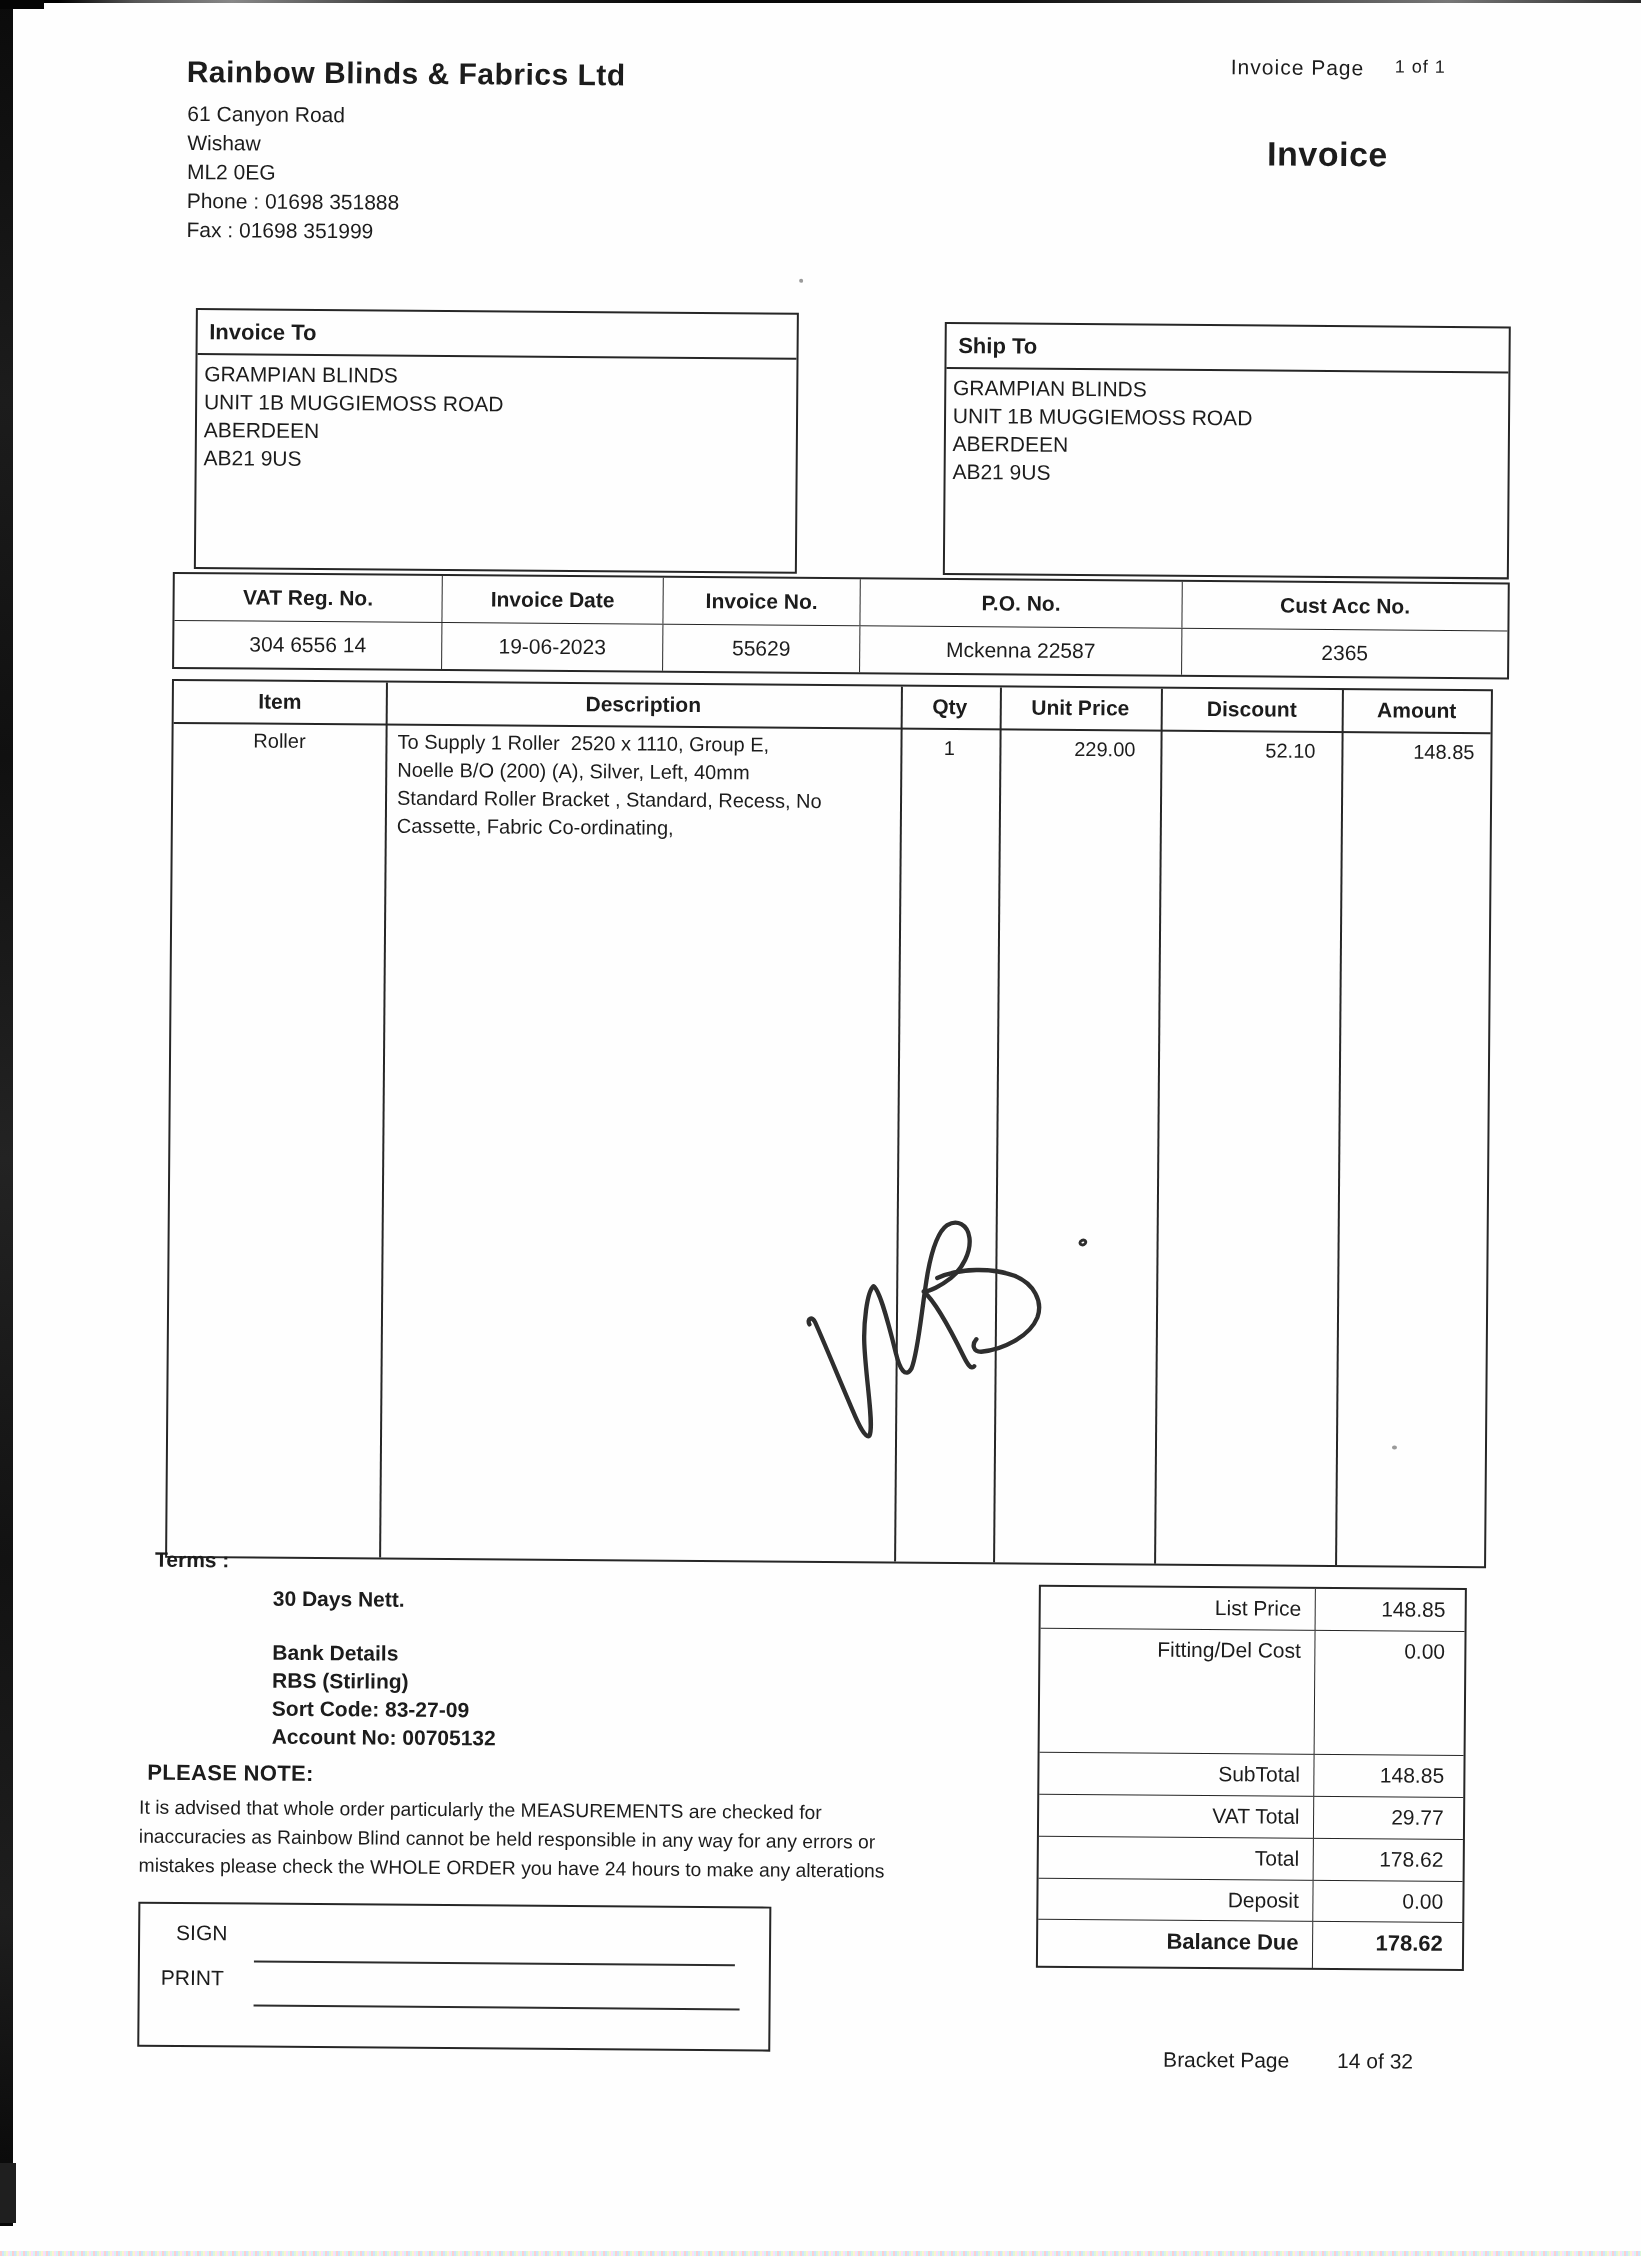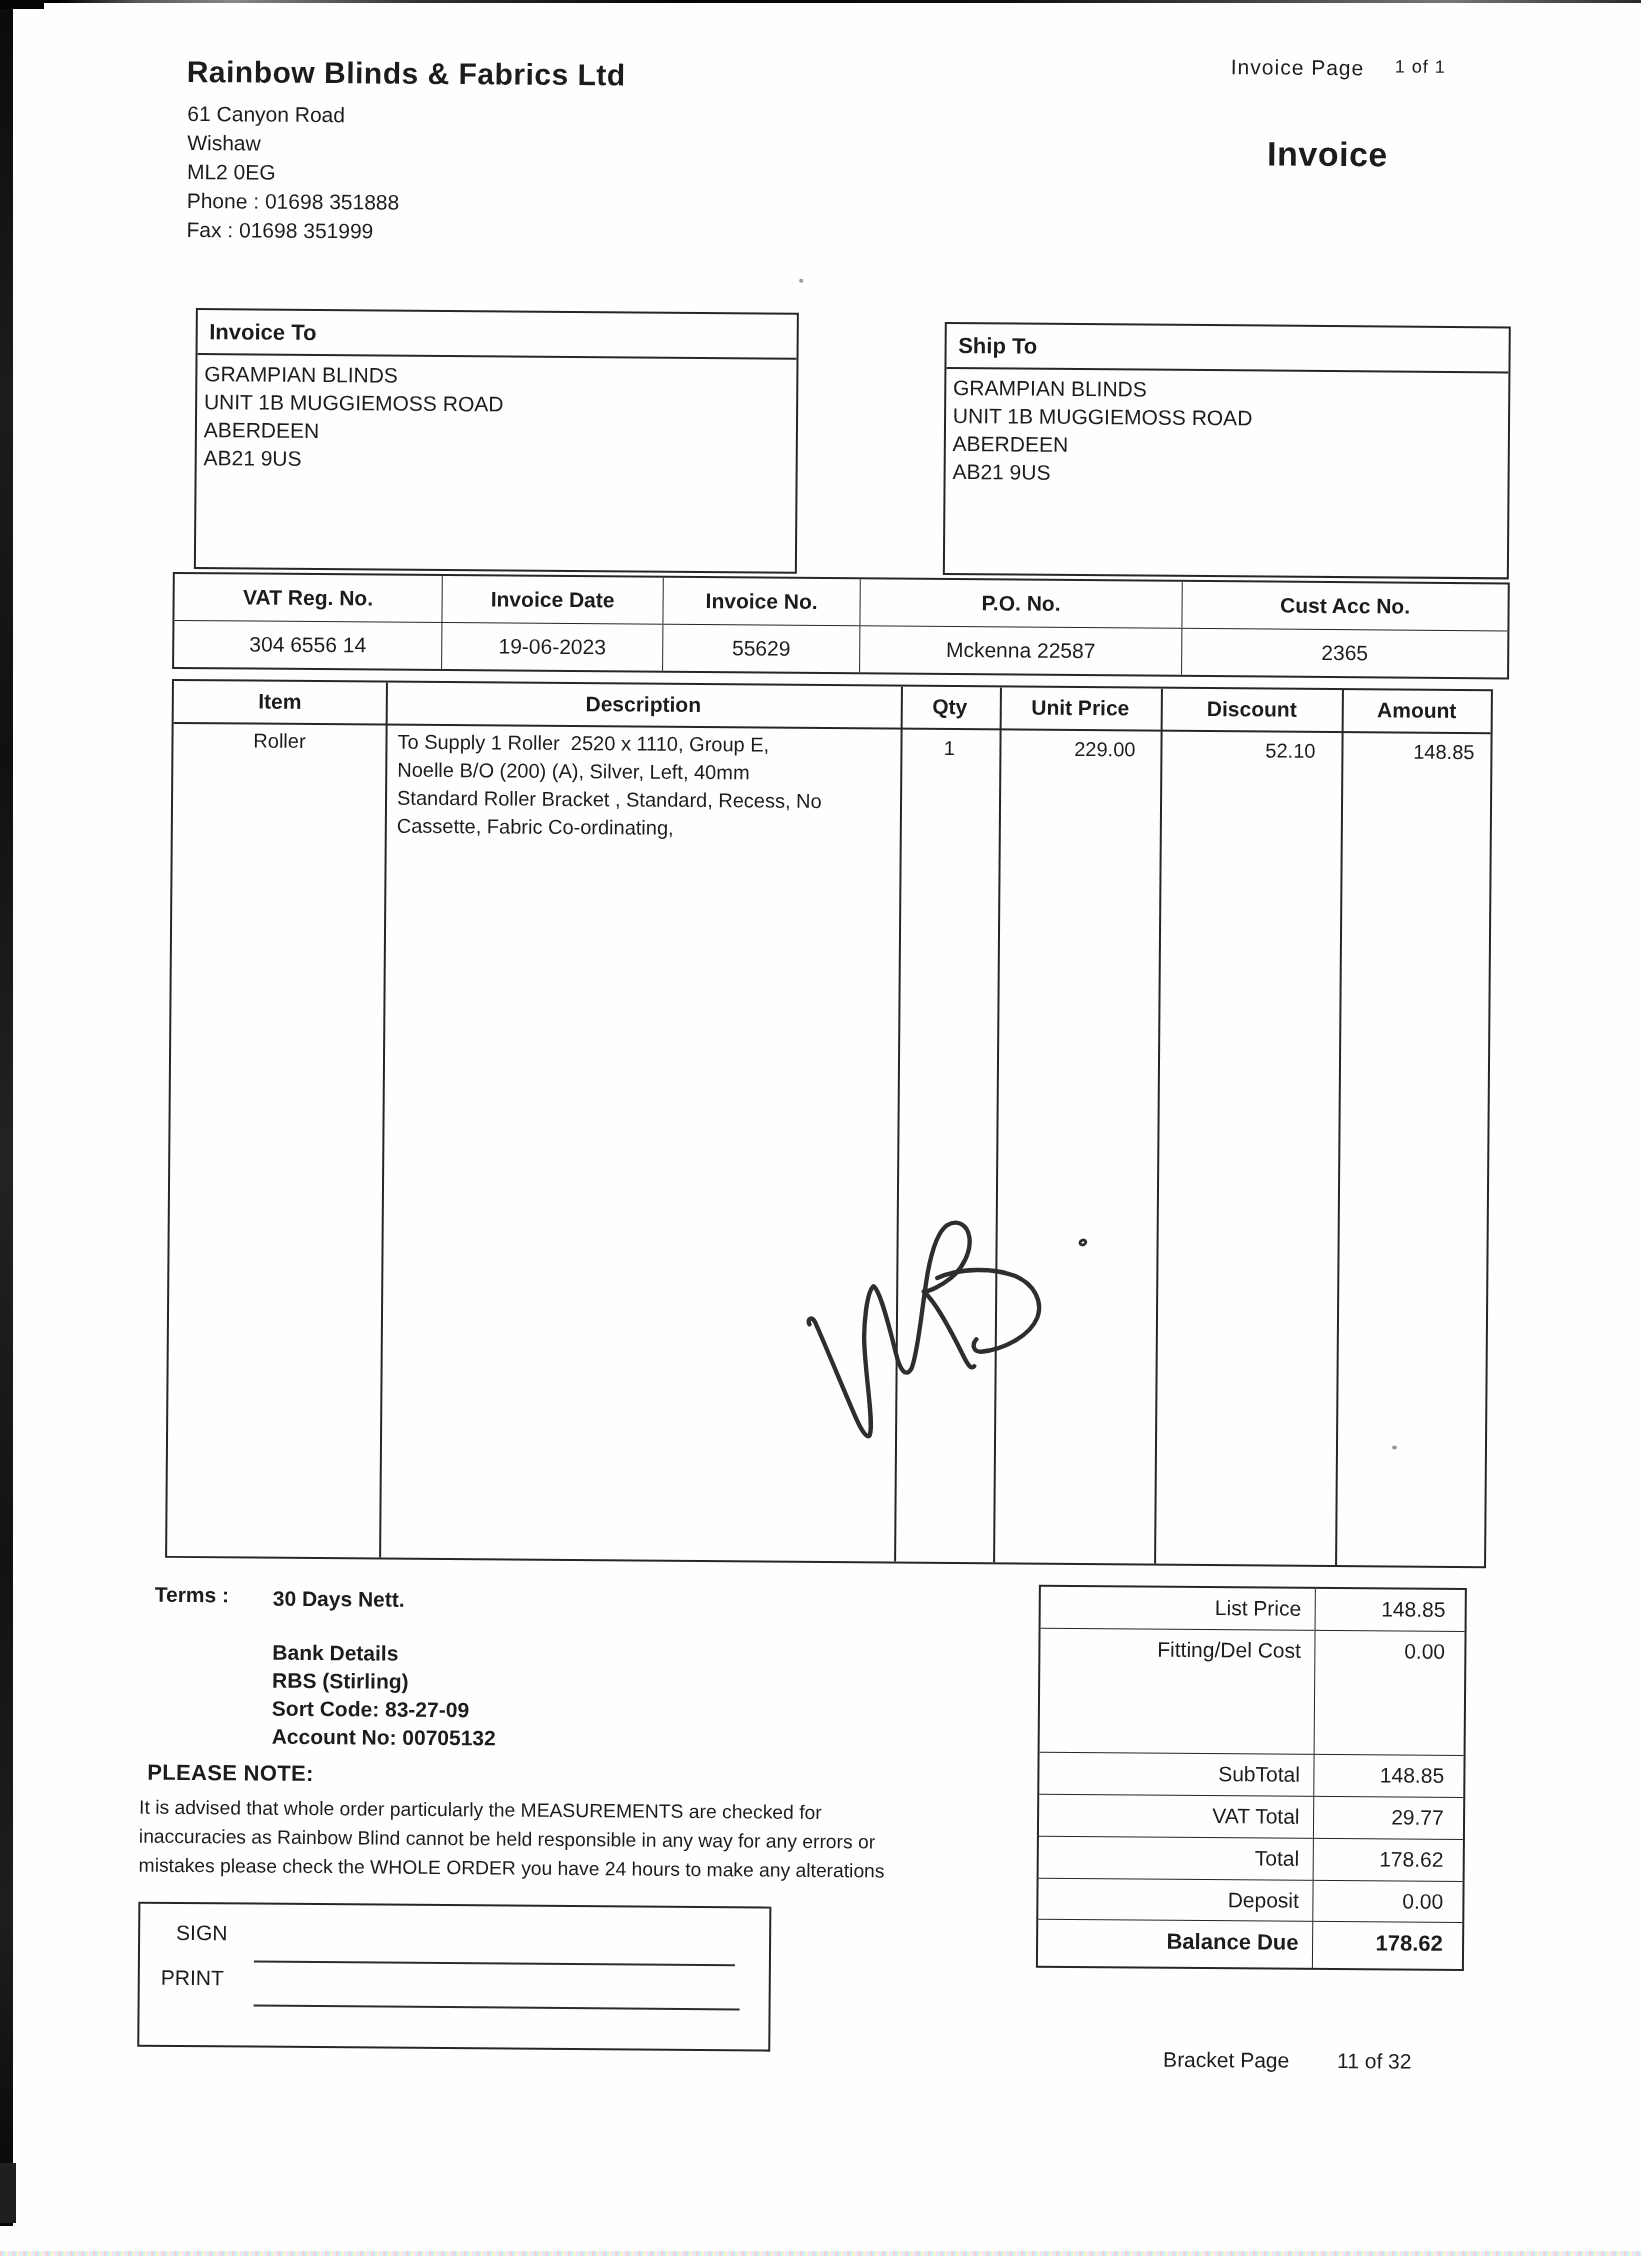--- a/index.html
+++ b/index.html
@@ -52,21 +52,21 @@
   .cell{position:absolute;font-size:20px;}
   .desc-line{white-space:pre;line-height:28px;}
   
   .totals{left:1043px;top:1583px;width:428px;border:2.9px solid #262626;box-sizing:border-box;display:flex;flex-direction:column;}
   .t-row{display:flex;border-bottom:1.9px solid #262626;box-sizing:border-box;}
   .t-row:last-child{border-bottom:none;}
   .t-label{width:275px;box-sizing:border-box;border-right:1.9px solid #262626;text-align:right;padding:7.7px 13.5px 0 0;font-size:21px;}
   .t-value{flex:1;text-align:right;padding:7.7px 19.3px 0 0;font-size:21px;}
   .t-bold .t-label,.t-bold .t-value{font-weight:bold;font-size:22px;}
   
-  .terms-label{left:159px;top:1588px;font-size:21px;text-align:center;}
+  .terms-label{left:159px;top:1553px;font-size:21px;text-align:center;}
   .terms-value{left:277px;top:1591px;font-size:21px;}
   .bank{left:277px;top:1643px;font-size:21px;line-height:28px;}
   .please-note{left:153px;top:1765px;font-size:22px;letter-spacing:0.3px;}
   .note{left:145px;top:1798px;font-size:19.3px;line-height:29px;}
   .sign-box{left:145px;top:1907px;width:633px;height:145px;border:2.9px solid #262626;box-sizing:border-box;}
   .sign-label{position:absolute;left:36px;top:17.4px;font-size:21px;}
   .print-label{position:absolute;left:21px;top:62px;font-size:21px;}
   .sig-line{position:absolute;height:1.9px;background:#2c2c2c;}
   .report-label{left:1171px;top:2045px;font-size:21px;}
   .report-value{left:1345px;top:2045px;font-size:21px;}
@@ -229,18 +229,18 @@
   </div>
 
   <div class="abs sign-box">
     <div class="sign-label">SIGN</div>
     <div class="print-label">PRINT</div>
     <div class="sig-line" style="left:114px;top:56px;width:481px;"></div>
     <div class="sig-line" style="left:114px;top:100px;width:486px;"></div>
   </div>
 
   <div class="abs report-label">Bracket Page</div>
-  <div class="abs report-value">11 of 32</div>
+  <div class="abs report-value">14 of 32</div>
 
   <div class="abs speck" style="left:793px;top:279px;width:3.9px;height:3.9px;"></div>
   <div class="abs speck" style="left:1395px;top:1441px;width:4.8px;height:3.9px;"></div>
 </div>
 
 
 </body></html>

